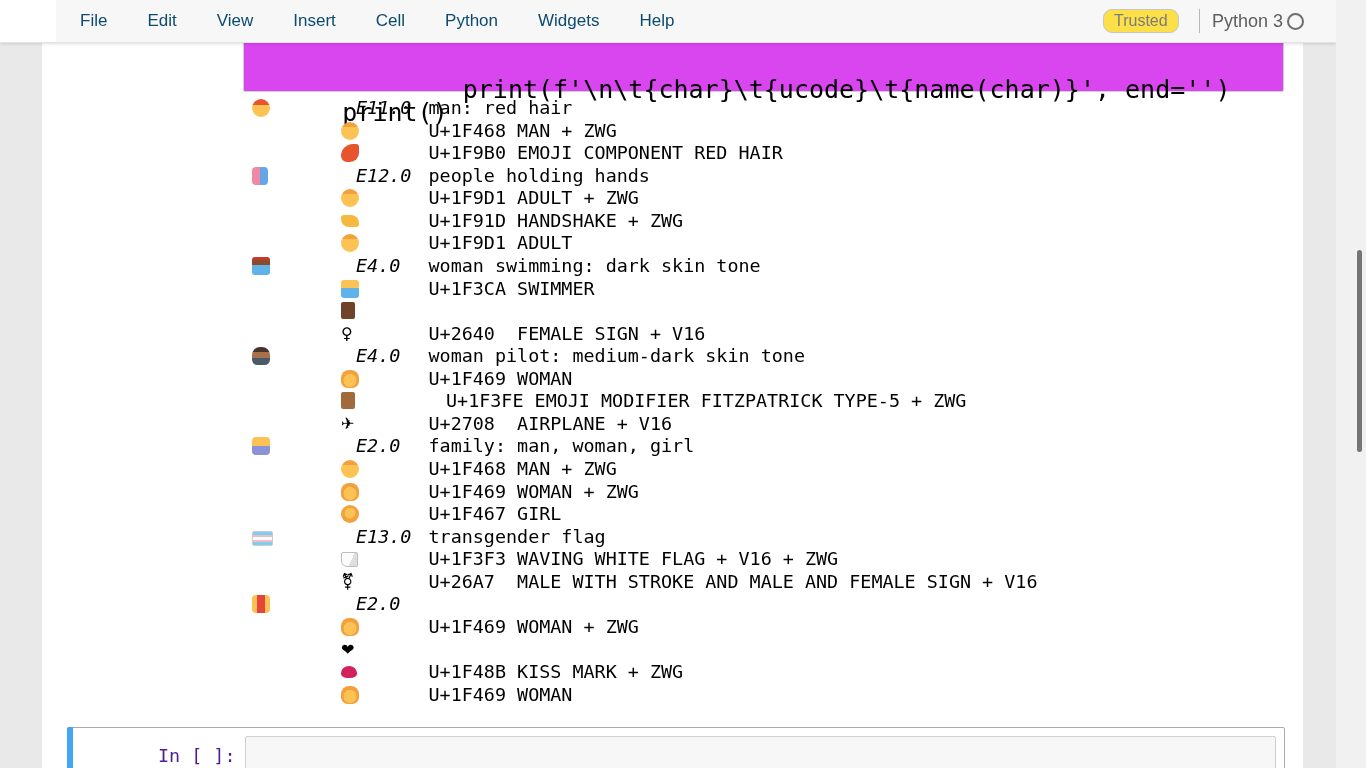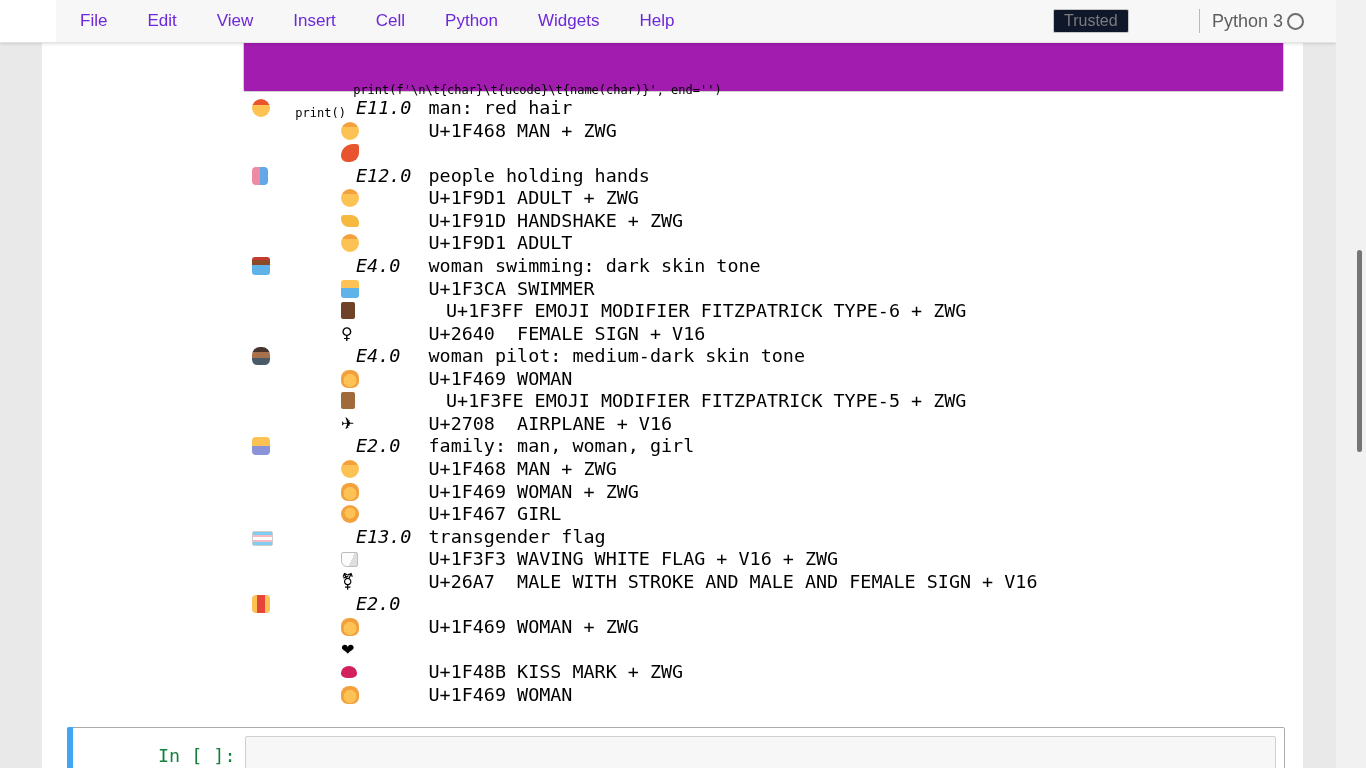--- a/index.html
+++ b/index.html
@@ -4,32 +4,32 @@
 <style>
   html,body{margin:0;padding:0;width:1366px;height:768px;overflow:hidden;background:#e9e9e9;
     font-family:"Liberation Sans","DejaVu Sans",sans-serif;}
   .nb{position:absolute;left:42px;top:0;width:1261px;height:768px;background:#fff;
 emoji    box-shadow:0 0 12px 1px rgba(87,87,87,.2);z-index:1;}
   
   .header{position:absolute;left:0;top:0;width:1336px;height:42px;background:#fff;z-index:20;
     border-bottom:1px solid #e3e3e3;box-shadow:0 1px 3px rgba(0,0,0,.13);}
   .menubar{position:absolute;left:56px;top:0;width:1280px;height:42px;background:#f7f7f7;
     display:flex;align-items:center;padding-left:4px;box-sizing:border-box;}
-  .menu-item{display:inline-block;padding:0 20px;font-size:17px;color:#6d28d9;line-height:42px;cursor:pointer;}
-  .trusted{position:absolute;left:1053px;top:9px;height:22px;line-height:22px;padding:0 10px;
-    border:1px solid #c6c6c6;border-radius:2px;font-size:16px;color:#7b7b7b;background:#0f172a;}
+  .menu-item{display:inline-block;padding:0 20px;font-size:17px;color:#0c4a6e;line-height:42px;cursor:pointer;}
+  .trusted{position:absolute;left:1103px;top:9px;height:22px;line-height:22px;padding:0 10px;
+    border:1px solid #c6c6c6;border-radius:9px;font-size:16px;color:#7b7b7b;background:#fde047;}
   .kdivider{position:absolute;left:1199px;top:9px;width:1px;height:24px;background:#b9b9b9;}
   .kernel-name{position:absolute;left:1212px;top:0;line-height:42px;font-size:18px;color:#5e5e5e;}
   .kernel-circle{position:absolute;left:1287px;top:13px;width:13px;height:13px;border:2px solid #6e6e6e;border-radius:50%;background:transparent;}
   .gutter{position:absolute;left:1336px;top:0;width:30px;height:768px;background:#f1f1f1;z-index:25;}
   .scroll-thumb{position:absolute;left:1357px;top:250px;width:5px;height:202px;background:#757575;border-radius:3px;z-index:30;}
   
-  .code-box{position:absolute;left:243px;top:30px;width:1031px;height:57px;background:#a21caf;
+  .code-box{position:absolute;left:243px;top:30px;width:1031px;height:57px;background:#d946ef;
     border:1px solid #cfcfcf;border-radius:2px;z-index:5;padding:3px 0 0 8px;box-sizing:content-box;
-    font-family:"DejaVu Sans Mono","Liberation Mono",monospace;font-size:12px;line-height:22.6px;color:#000;}
+    font-family:"DejaVu Sans Mono","Liberation Mono",monospace;font-size:25px;line-height:22.6px;color:#000;}
   .codeline{white-space:pre;height:22.6px;}
   .codeline .g{color:#008000;}
   .codeline .s{color:#ba2121;}
   .codeline .o{color:#aa22ff;}
   .codeline .pl{color:#000;}
   
   .output{position:absolute;left:252px;top:97px;width:1020px;z-index:5;
     font-family:"DejaVu Sans Mono","Liberation Mono",monospace;font-size:18.4px;color:#000;}
   .row{position:relative;height:22.57px;line-height:22.57px;}
   .row .emj{position:absolute;left:0;top:0;font-family:"DejaVu Sans",sans-serif;font-size:16px;line-height:22.57px;}
@@ -39,21 +39,21 @@
   .row .txt{position:absolute;left:176.5px;white-space:pre;}
   .row.fitz .txt{left:194px;}
   
   .next-cell{position:absolute;left:67px;top:727px;width:1216px;height:60px;background:#fff;
     border:1px solid #ababab;border-radius:2px;z-index:5;}
   .next-cell::before{content:"";position:absolute;left:-1px;top:-1px;bottom:-1px;width:6px;
     background:#42a5f5;border-radius:2px 0 0 2px;}
   .next-inner{position:absolute;left:177px;right:8px;top:8px;height:60px;background:#f7f7f7;
     border:1px solid #cfcfcf;border-radius:2px;}
   .next-prompt{position:absolute;left:90px;top:17px;font-family:"DejaVu Sans Mono","Liberation Mono",monospace;
-    font-size:18.4px;color:#15803d;white-space:pre;}
+    font-size:18.4px;color:#4c1d95;white-space:pre;}
 </style>
 </head>
 <body>
 
 <div class="nb"></div>
 
 <div class="code-box">
   <div class="codeline">
     
   <span class="pl">            </span><span class="pl g">print</span><span class="pl">(</span><span class="pl s">f'\n\t</span><span class="pl">{char}</span><span class="pl s">\t</span><span class="pl">{ucode}</span><span class="pl s">\t</span><span class="pl">{name(char)}</span><span class="pl s">'</span><span class="pl">, end</span><span class="pl o">=</span><span class="pl s">''</span><span class="pl">)</span></div>
@@ -72,20 +72,21 @@
 
     <div class="row sub">
       <span class="emj" style="background:linear-gradient(180deg,#f2a13c 30%,#fcc253 30%);border-radius:50%">👨</span>
       <span class="ver"></span>
       <span class="txt">U+1F468 MAN + ZWG</span>
     </div>
 
     <div class="row sub">
       <span class="emj" style="background:#e8542e;border-radius:80% 20% 60% 40%">🦰</span>
       <span class="ver"></span>
+      <span class="txt">U+1F9B0 EMOJI COMPONENT RED HAIR</span>
     </div>
 
     <div class="row main">
       <span class="emj" style="background:linear-gradient(90deg,#ef8aa4 48%,#64a7e8 52%);border-radius:4px;width:16px">🧑‍🤝‍🧑</span>
       <span class="ver">E12.0</span>
       <span class="txt">people holding hands</span>
     </div>
 
     <div class="row sub">
       <span class="emj" style="background:linear-gradient(180deg,#f2a13c 28%,#fcc253 28%);border-radius:50%">🧑</span>
@@ -113,21 +114,20 @@
 
     <div class="row sub">
       <span class="emj" style="background:linear-gradient(180deg,#fcc253 46%,#5fb3e8 46%);border-radius:3px">🏊</span>
       <span class="ver"></span>
       <span class="txt">U+1F3CA SWIMMER</span>
     </div>
 
     <div class="row sub fitz">
       <span class="emj" style="background:#70422a;border-radius:2px;width:14px;height:17px">🏿</span>
       <span class="ver"></span>
-      <span class="txt">U+1F3FF EMOJI MODIFIER FITZPATRICK TYPE-6 + ZWG</span>
     </div>
 
     <div class="row sub">
       <span class="emj">♀</span>
       <span class="ver"></span>
       <span class="txt">U+2640  FEMALE SIGN + V16</span>
     </div>
 
     <div class="row main">
       <span class="emj" style="background:linear-gradient(180deg,#46342c 30%,#a9714b 30% 62%,#4a5a66 62%);border-radius:45% 45% 30% 30%">👩🏾‍✈️</span>

